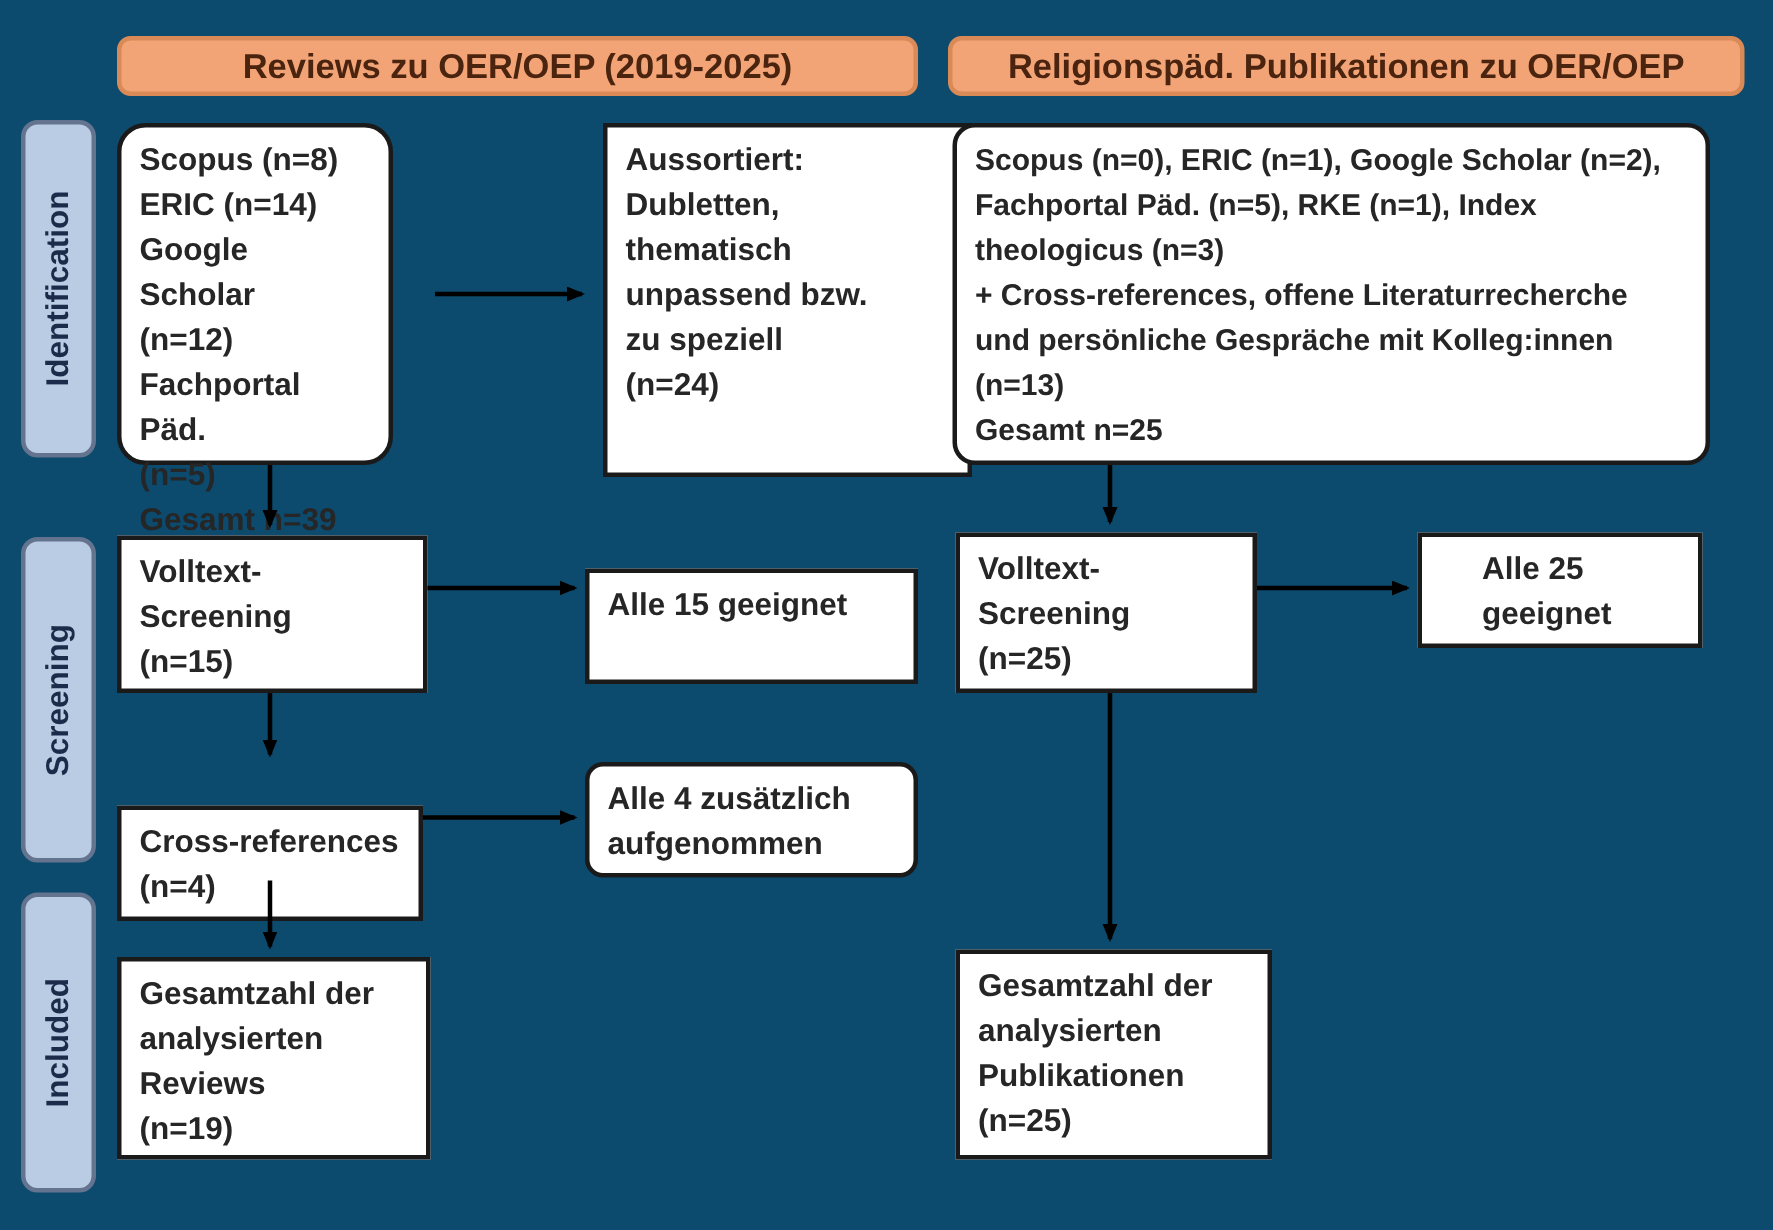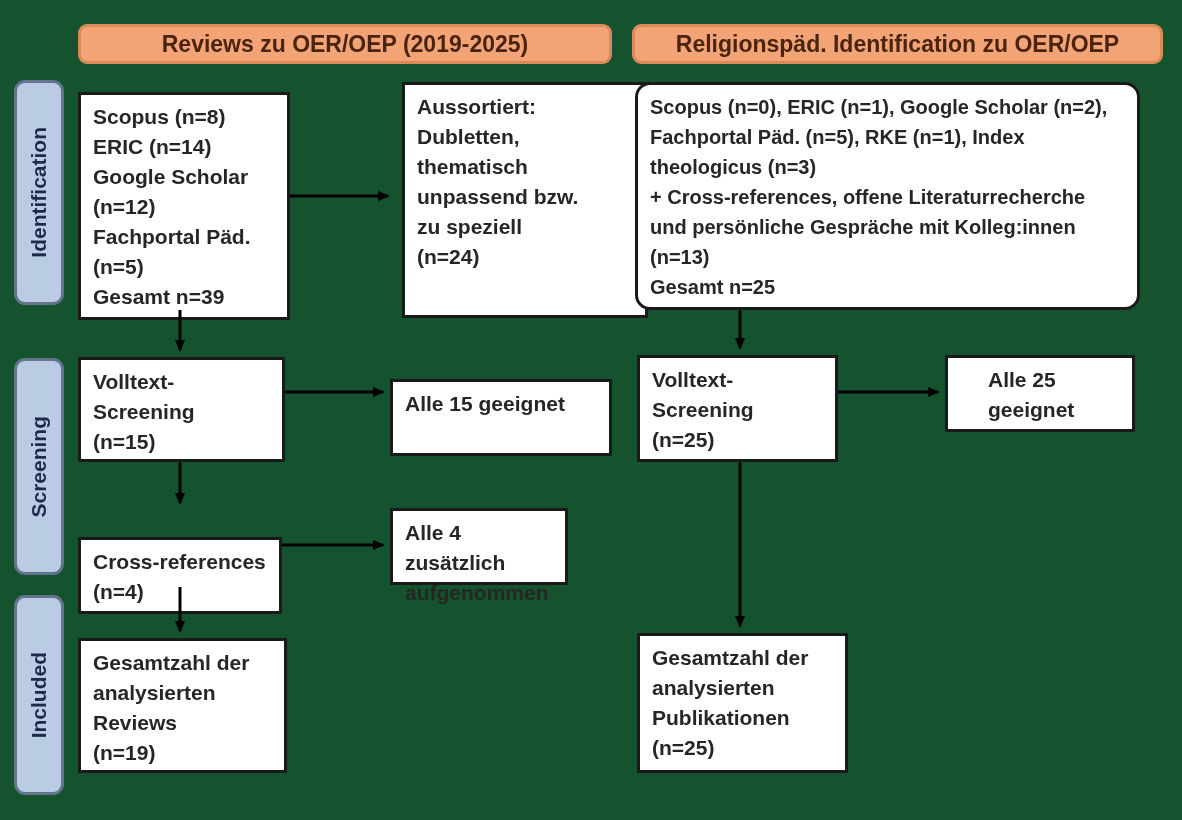--- a/index.html
+++ b/index.html
@@ -5,21 +5,21 @@
   html, body {
     margin: 0;
     padding: 0;
     background: #ffffff;
     font-family: "Liberation Sans", sans-serif;
   }
   #canvas {
     position: relative;
     width: 1182px;
     height: 820px;
-    background: #14532d;
+    background: #0c4a6e;
     overflow: hidden;
   }
   .abs { position: absolute; box-sizing: border-box; }
 
   .header-pill {
     background: #f2a477;
     border: 3px solid #d98a56;
     border-radius: 9px;
     color: #4b2410;
     font-weight: 700;
@@ -76,53 +76,53 @@
 </style>
 </head>
 <body>
 
 <div id="canvas">
 
   <div class="header-pill abs" style="left:78px; top:24px; width:534px; height:40px;">
     <span>Reviews zu OER/OEP (2019-2025)</span>
   </div>
   <div class="header-pill abs" style="left:632px; top:24px; width:531px; height:40px;">
-    <span>Religionspäd. Identification zu OER/OEP</span>
+    <span>Religionspäd. Publikationen zu OER/OEP</span>
   </div>
 
   <div class="side-pill abs" style="left:14px; top:80px; width:50px; height:225px;">
     <span class="vtext">Identification</span>
   </div>
   <div class="side-pill abs" style="left:14px; top:358px; width:50px; height:217px;">
     <span class="vtext">Screening</span>
   </div>
   <div class="side-pill abs" style="left:14px; top:595px; width:50px; height:200px;">
     <span class="vtext">Included</span>
   </div>
 
-  <div class="node abs" style="left:78px; top:92px; width:212px; height:228px;">Scopus (n=8)
+  <div class="node abs" style="left:78px; top:82px; width:184px; height:228px;border-radius:19px;">Scopus (n=8)
 ERIC (n=14)
 Google Scholar
 (n=12)
 Fachportal Päd.
 (n=5)
 Gesamt n=39</div>
   <div class="node abs" style="left:402px; top:82px; width:246px; height:236px;">Aussortiert:
 Dubletten,
 thematisch
 unpassend bzw.
 zu speziell
 (n=24)</div>
   <div class="node abs" style="left:78px; top:357px; width:207px; height:105px;">Volltext-
 Screening
 (n=15)</div>
   <div class="node abs" style="left:390px; top:355px; width:222px; height:77px;margin-top:24px;">Alle 15 geeignet</div>
   <div class="node abs" style="left:78px; top:510px; width:204px; height:77px;margin-top:27px;">Cross-references
 (n=4)</div>
-  <div class="node abs" style="left:390px; top:508px; width:178px; height:77px;">Alle 4 zusätzlich
+  <div class="node abs" style="left:390px; top:508px; width:222px; height:77px;border-radius:12px;">Alle 4 zusätzlich
 aufgenommen</div>
   <div class="node abs" style="left:78px; top:638px; width:209px; height:135px;">Gesamtzahl der
 analysierten
 Reviews
 (n=19)</div>
 
   <div class="node small-font abs" style="left:635px; top:82px; width:505px; height:228px;border-radius:15px;">Scopus (n=0), ERIC (n=1), Google Scholar (n=2),
 Fachportal Päd. (n=5), RKE (n=1), Index
 theologicus (n=3)
 + Cross-references, offene Literaturrecherche

